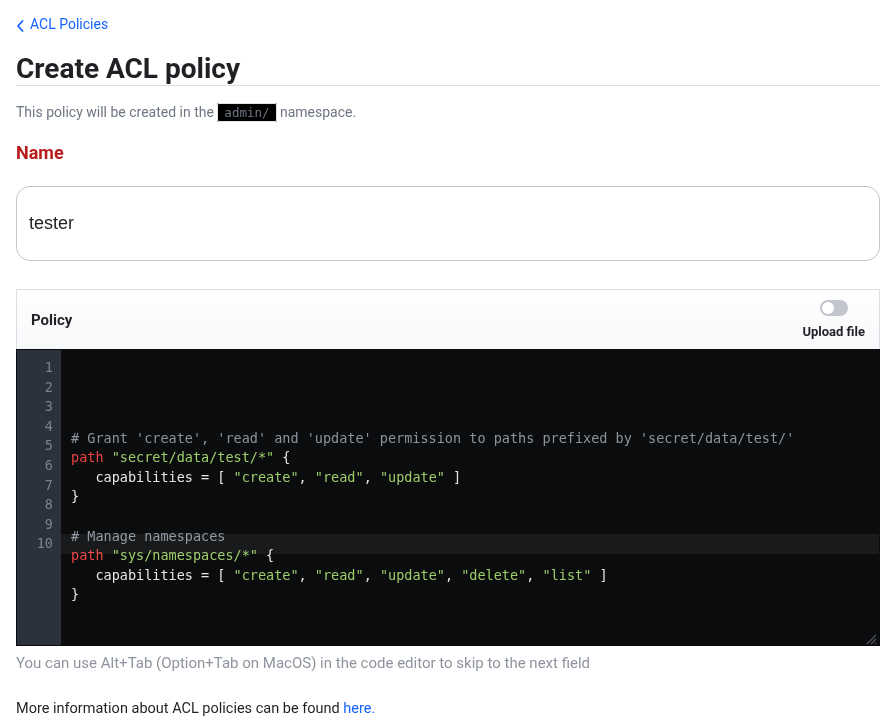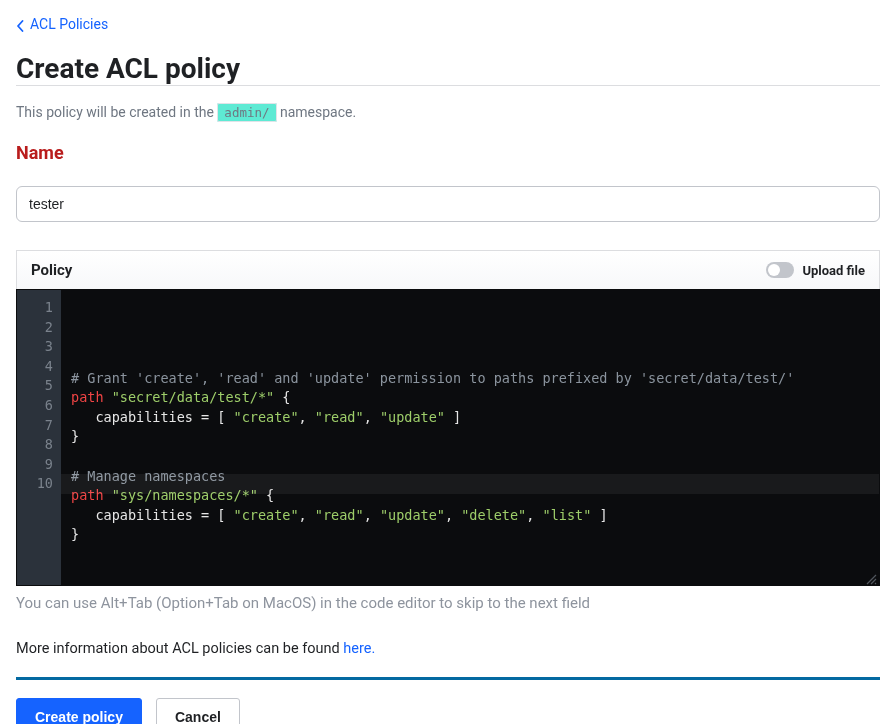--- a/index.html
+++ b/index.html
@@ -29,41 +29,41 @@
       color: #1f2124;
       border-bottom: 1px solid #dcdde0;
       margin-bottom: 18px;
     }
     .ns-line {
       color: #6f7782;
       font-size: 14px;
       margin-bottom: 22px;
     }
     .ns-line code {
-      background: #5eead4;
+      background: #000000;
       border: 1px solid #e0e3e8;
       padding: 1px 6px;
       font-family: ui-monospace, Menlo, Monaco, Consolas, monospace;
       font-size: 12.5px;
       color: #6f7782;
       border-radius: 2px;
     }
     .field-label {
       display: block;
       font-weight: 700;
       font-size: 18px;
       margin-bottom: 23px;
       color: #b91c1c;
     }
     .text-input {
       width: 100%;
       border: 1px solid #c2c5cb;
-      border-radius: 6px;
-      padding: 9px 12px;
-      font-size: 14px;
+      border-radius: 14px;
+      padding: 26px 12px;
+      font-size: 18px;
       color: #1f2124;
       outline: none;
     }
     .policy-block { margin-top: 28px; }
     .policy-header {
       display: flex;
       align-items: center;
       justify-content: space-between;
       background: linear-gradient(#fff, #f7f8fa);
       border: 1px solid #dcdde0;
@@ -72,20 +72,21 @@
     }
     .policy-header .left {
       font-weight: 700;
       font-size: 15px;
       color: #1f2124;
     }
     .upload-wrap {
       display: inline-flex;
       align-items: center;
       gap: 8px;
+      flex-direction: column;
     }
     .upload-label {
       font-weight: 700;
       font-size: 13px;
     }
     .toggle {
       width: 28px;
       height: 16px;
       border-radius: 9px;
       background: #c2c5cb;

